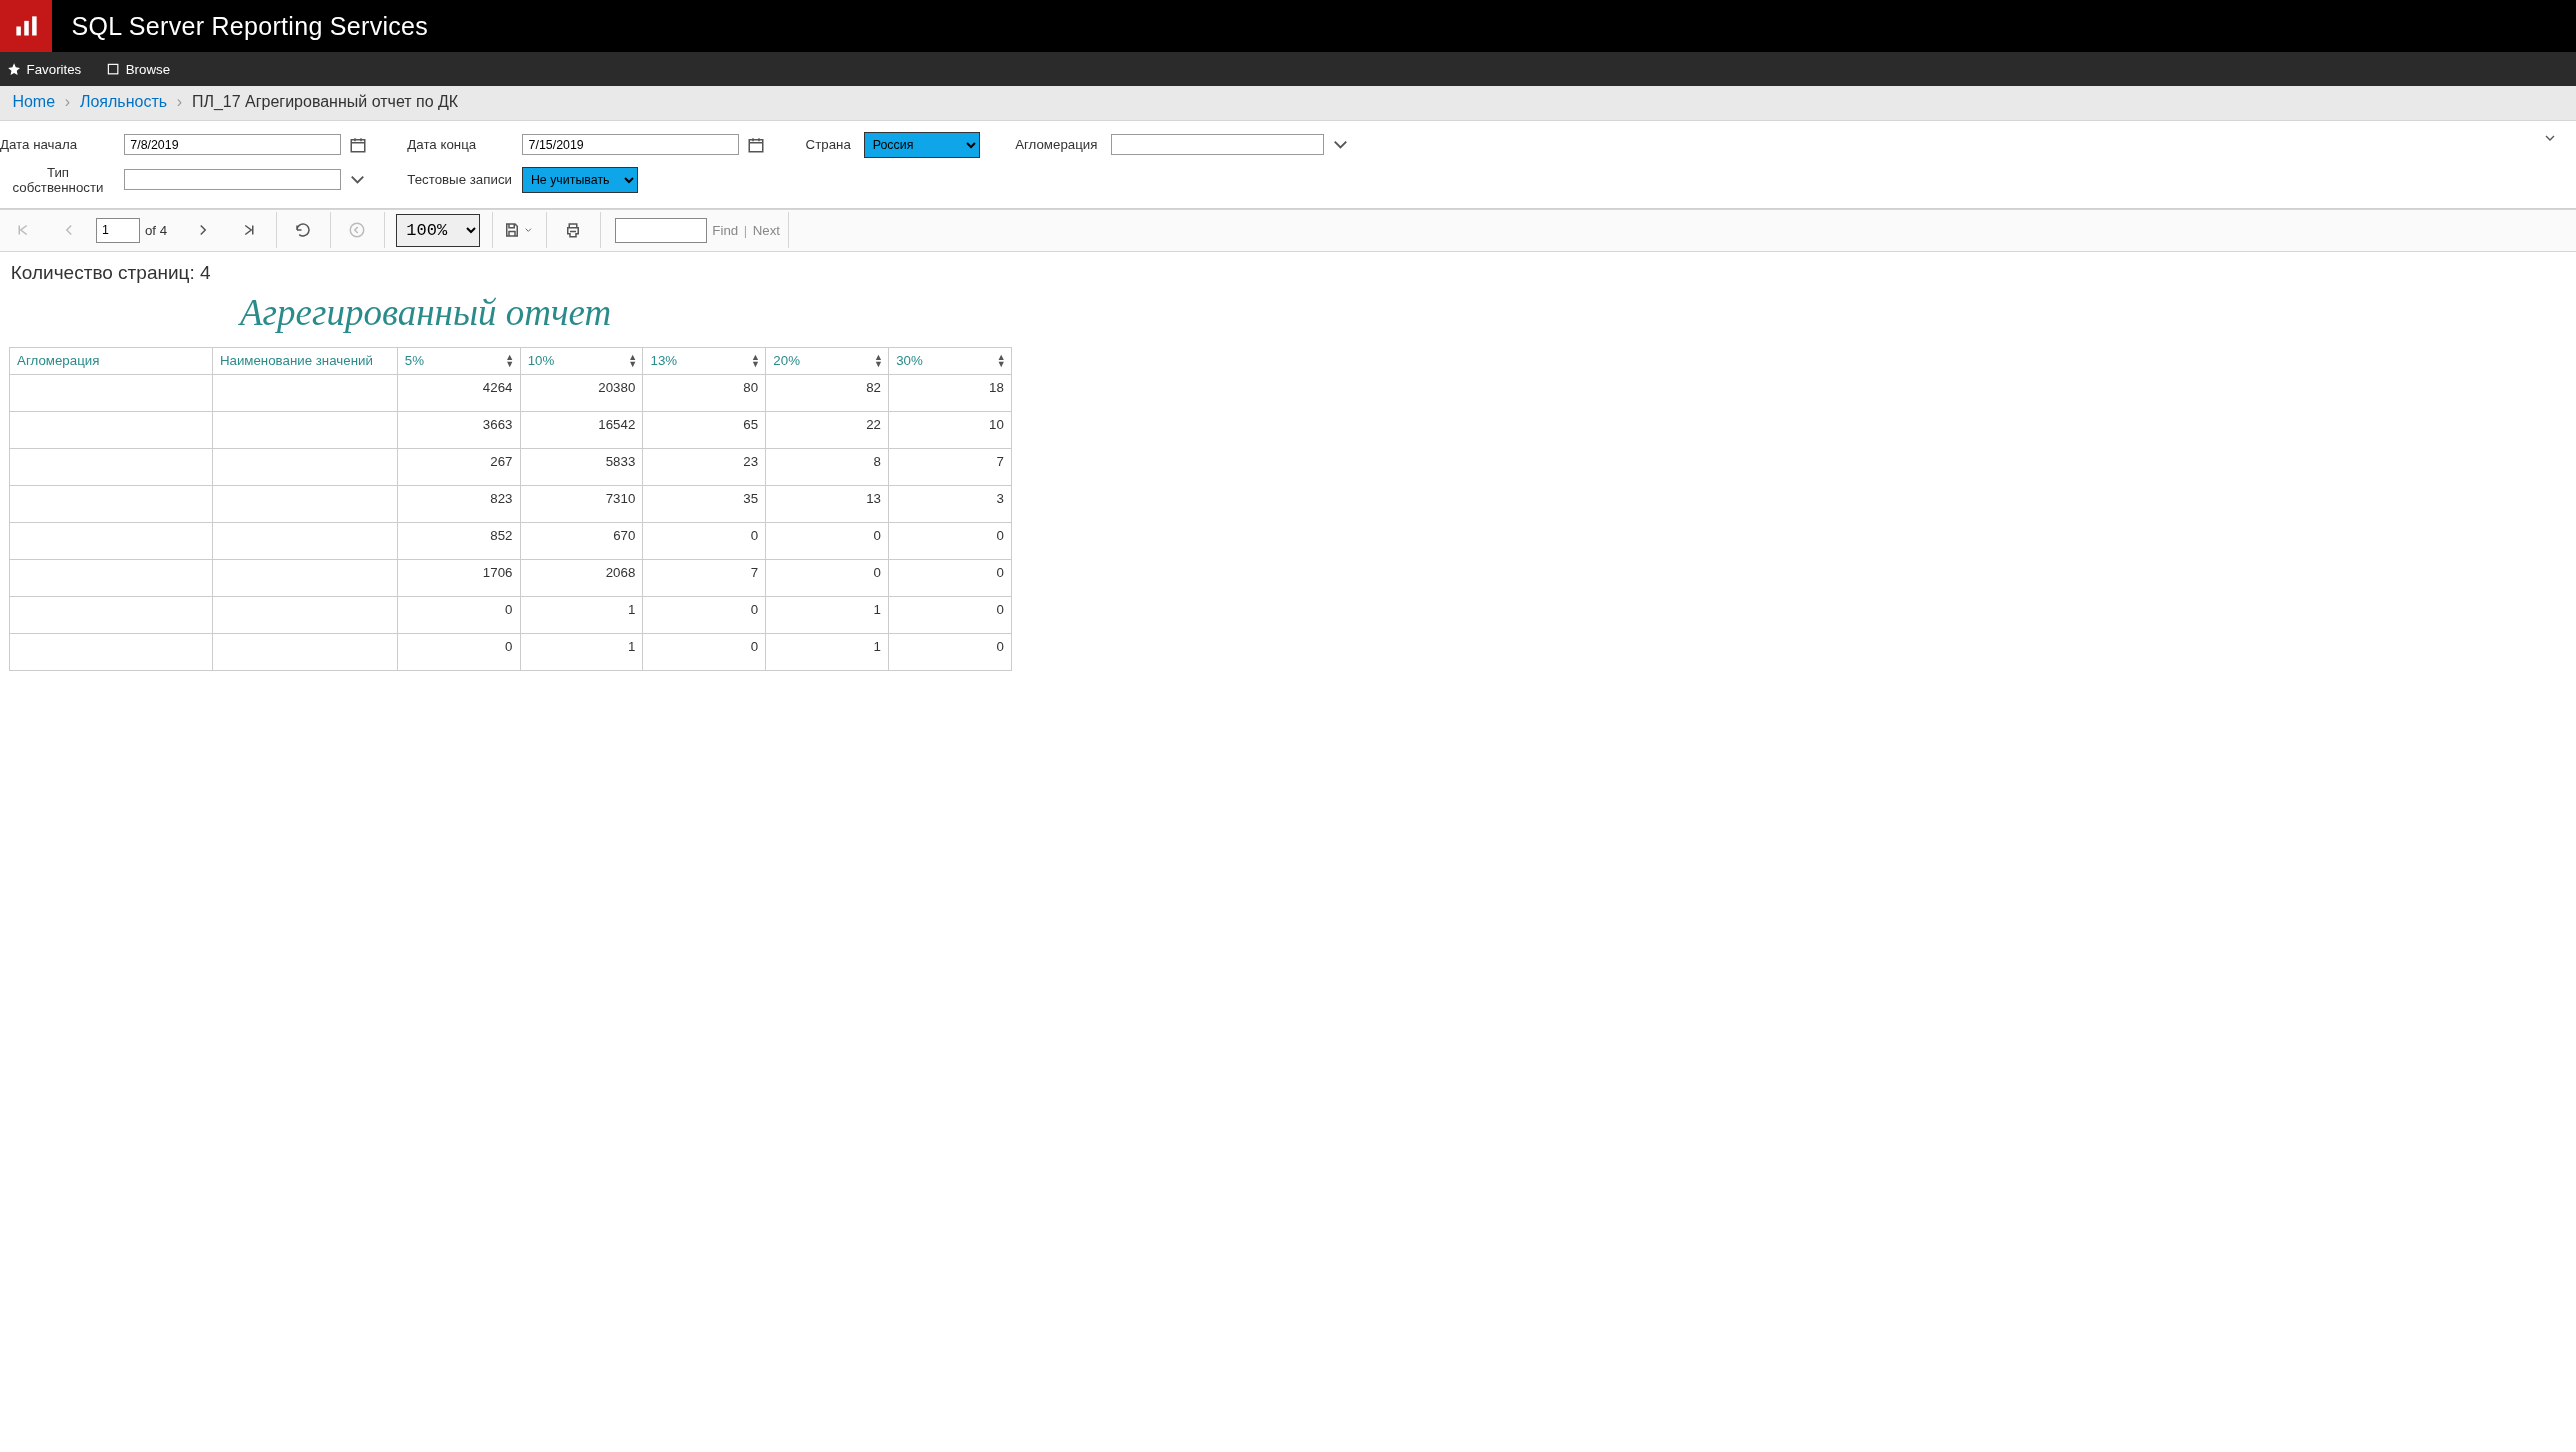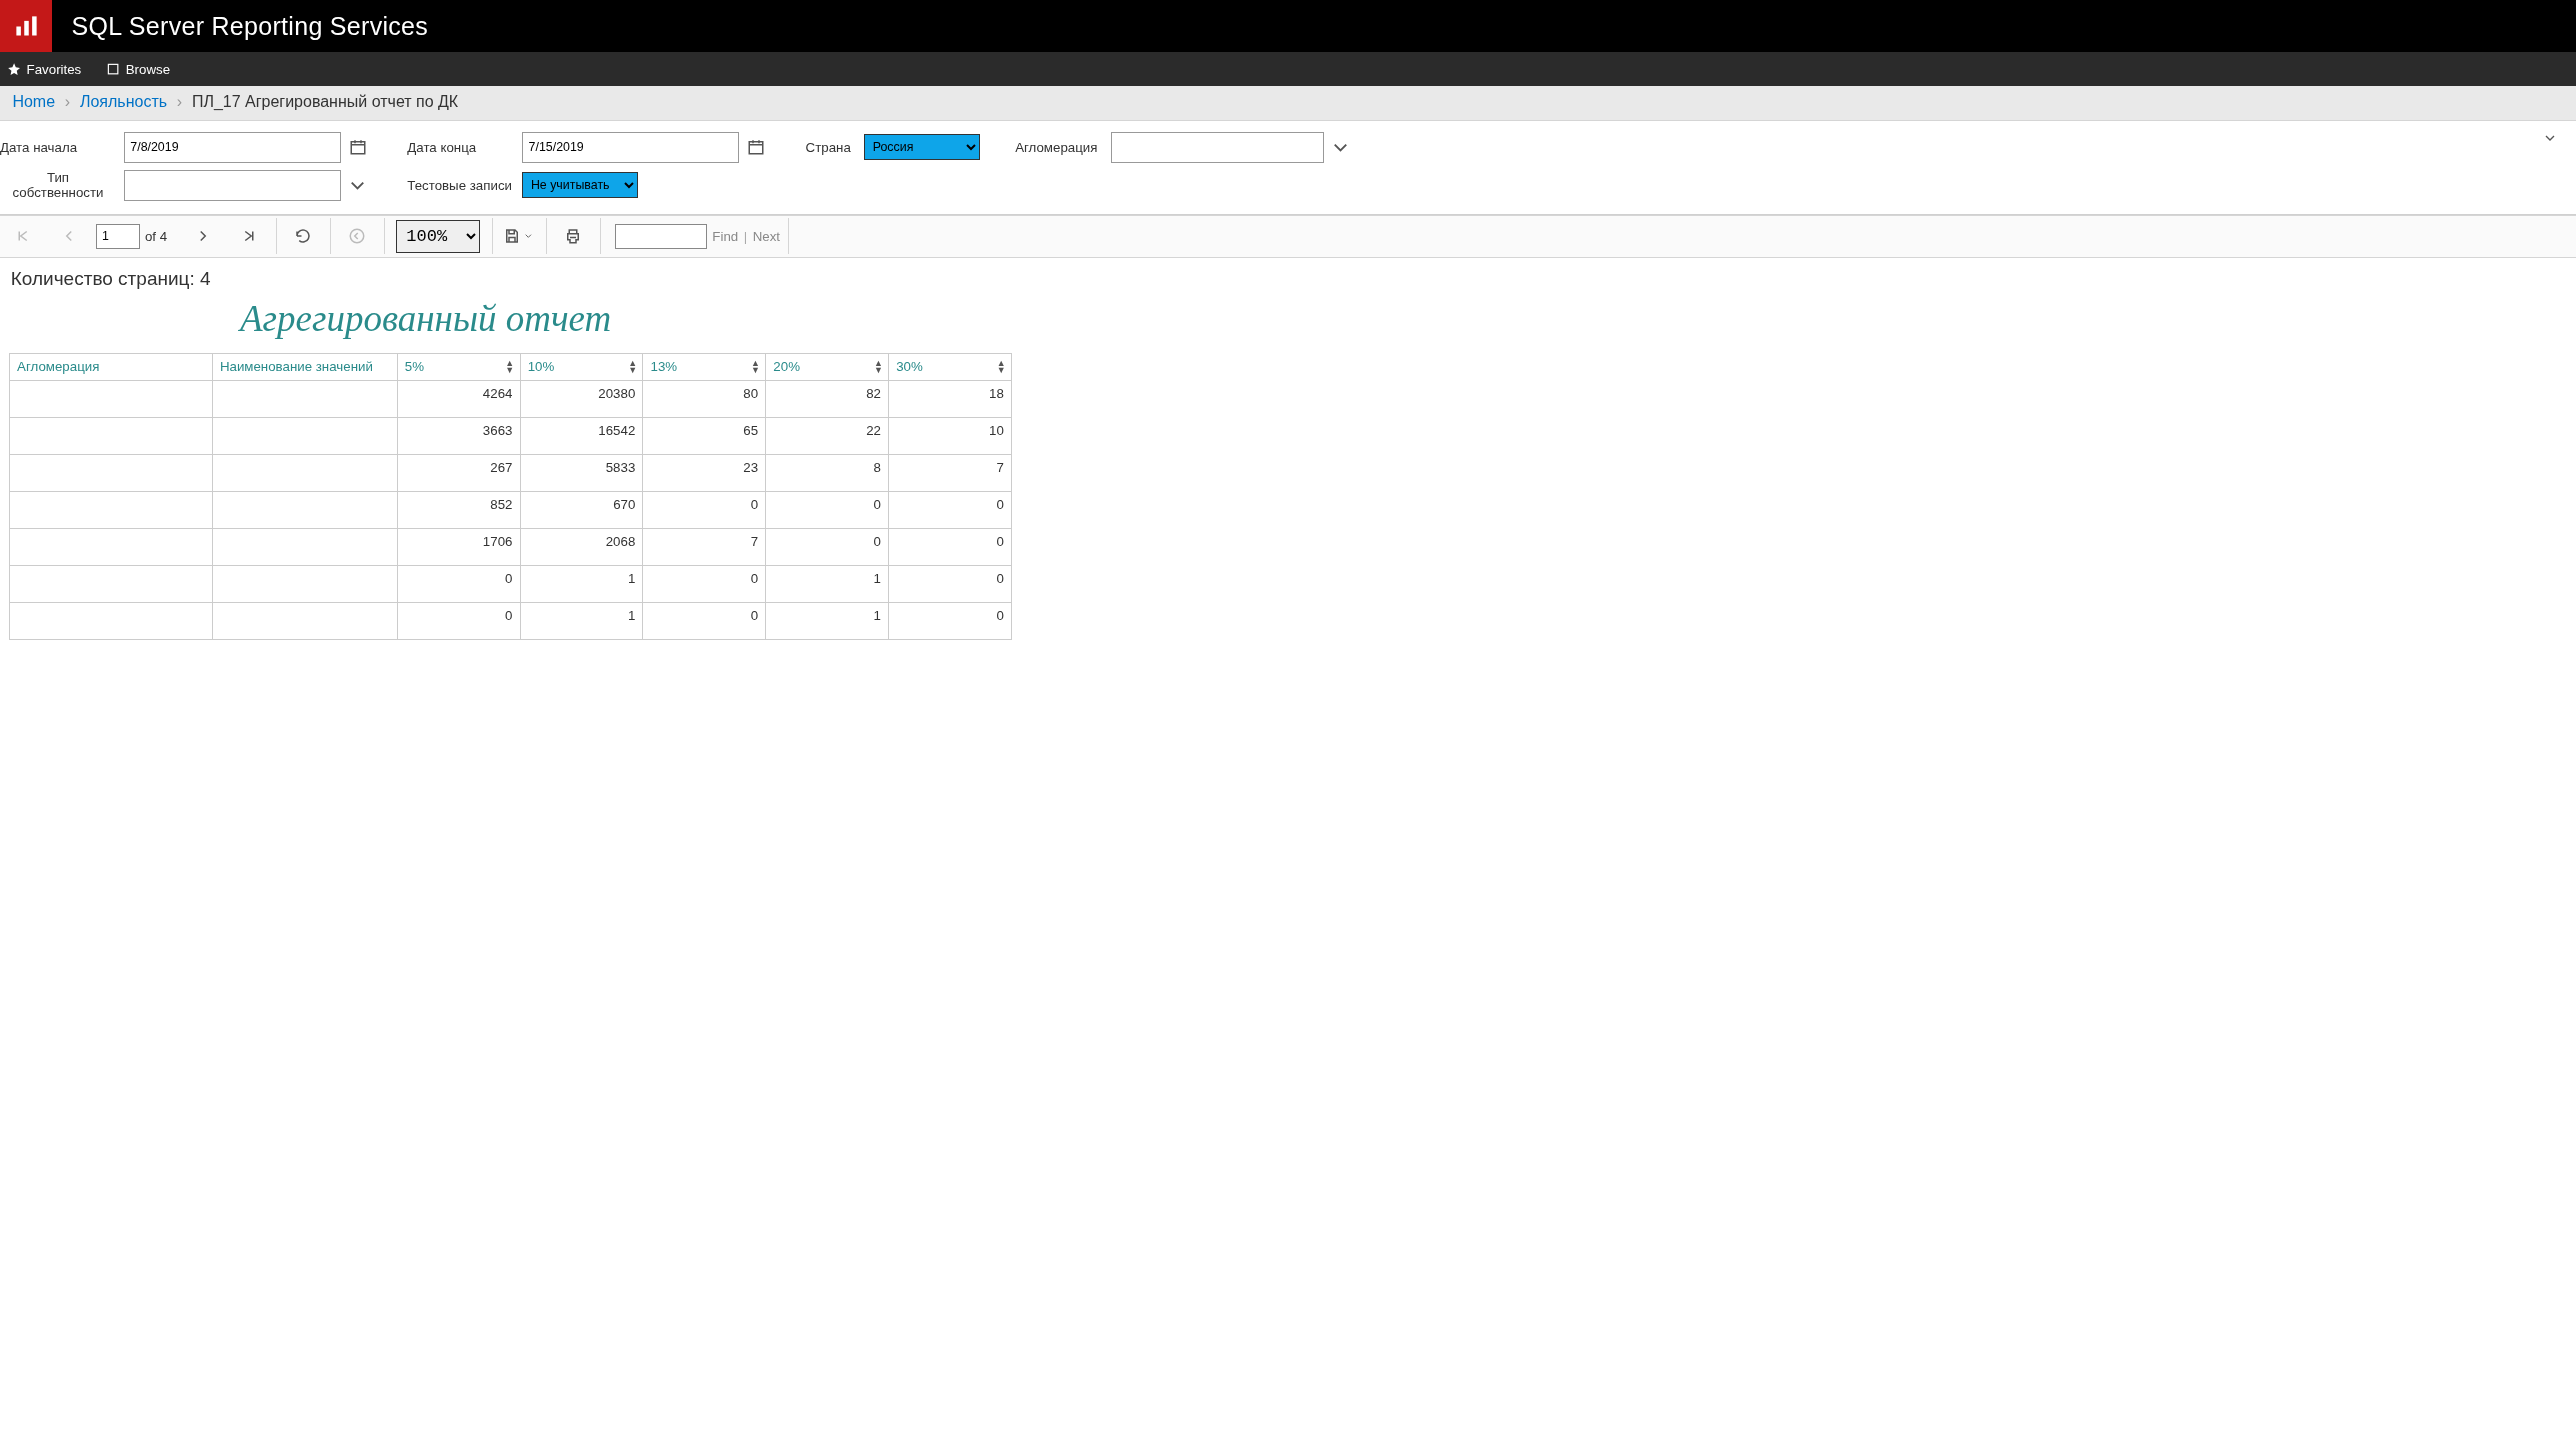--- a/index.html
+++ b/index.html
@@ -18,21 +18,21 @@
   .breadcrumb-bar { background: #e9e9e9; padding: 7.1px 12.4px 9px; border-bottom: 0.9px solid #d5d5d5; font-size: 16px; }
   .breadcrumb-bar a { color: #0072c6; text-decoration: none; }
   .breadcrumb-bar .sep { color: #999; margin: 0 5.3px; }
   .breadcrumb-bar .current { color: #333; }
 
   
   .param-area { background: #fff; padding: 7.1px 0 9px; border-bottom: 0.9px solid #d0d0d0; position: relative; }
   .param-row { display: flex; align-items: center; gap: 8px; padding: 3.6px 0; }
   .param-cell { display: flex; align-items: center; }
   .param-label { font-size: 13.3px; color: #333; }
-  .param-input { border: 0.9px solid #999; height: 31px; padding: 1.8px 5.3px; font-size: 12.4px; background: #fff; }
+  .param-input { border: 0.9px solid #999; height: 21px; padding: 1.8px 5.3px; font-size: 12.4px; background: #fff; }
   .param-select { border: 0.9px solid #333; height: 26px; padding: 0.9px 3.6px; font-size: 12.4px; background: #0ea5e9; }
   .cal-btn { width: 23px; height: 23px; border: none; background: none; cursor: pointer; display: flex; align-items: center; justify-content: center; margin-left: 5.3px; }
   .cal-btn svg { width: 18px; height: 18px; stroke: #555; }
   .dd-btn { width: 23px; height: 23px; border: none; background: none; cursor: pointer; display: flex; align-items: center; justify-content: center; margin-left: 5.3px; }
   .param-collapse { position: absolute; right: 18px; top: 9px; cursor: pointer; }
 
   
   .viewer-toolbar { display: flex; align-items: center; height: 43px; border-top: 0.9px solid #d5d5d5; border-bottom: 0.9px solid #d5d5d5; background: #fafafa; }
   .vt-btn { width: 46px; height: 43px; display: flex; align-items: center; justify-content: center; cursor: pointer; border-right: 0.9px solid transparent; }
   .vt-sep { width: 0.9px; height: 36px; background: #d5d5d5; margin: 0 3.6px; }
@@ -299,20 +299,29 @@
           <td class="txt"></td>
           <td>267</td>
           <td>5833</td>
           <td>23</td>
           <td>8</td>
           <td>7</td>
         </tr>
         <tr class="tall">
           <td class="txt"></td>
           <td class="txt"></td>
+          <td>823</td>
+          <td>7310</td>
+          <td>35</td>
+          <td>13</td>
+          <td>3</td>
+        </tr>
+        <tr class="tall">
+          <td class="txt"></td>
+          <td class="txt"></td>
           <td>852</td>
           <td>670</td>
           <td>0</td>
           <td>0</td>
           <td>0</td>
         </tr>
         <tr>
           <td class="txt"></td>
           <td class="txt"></td>
           <td>1706</td>

